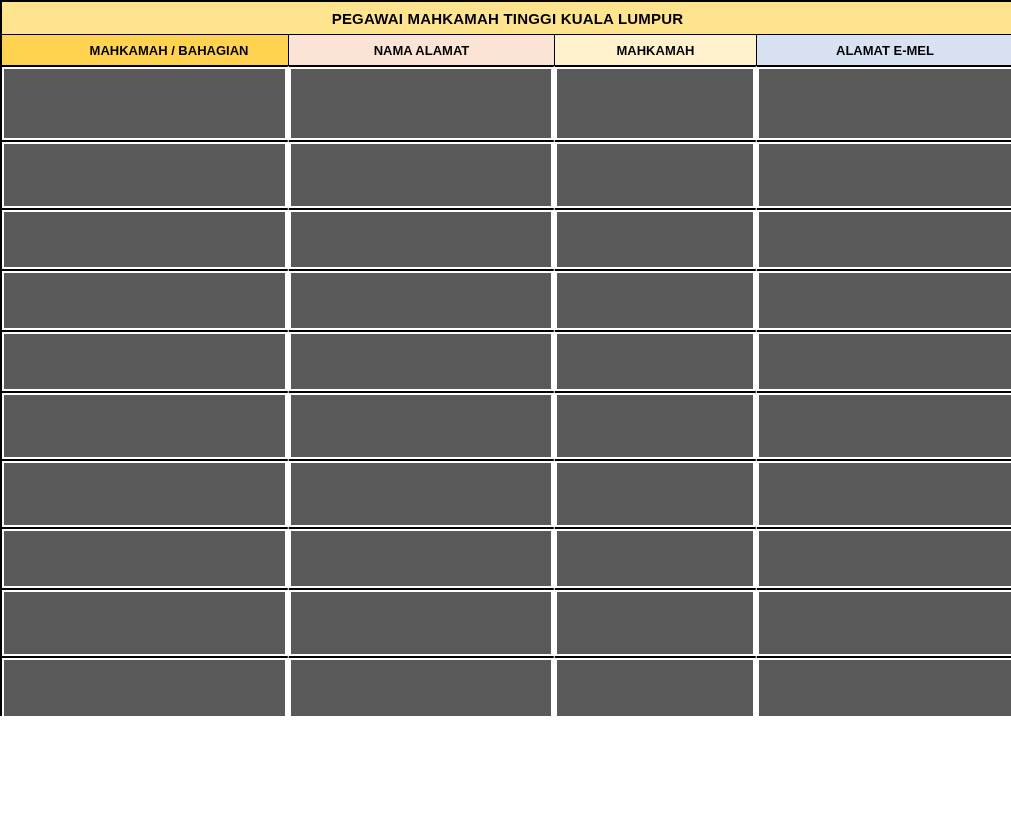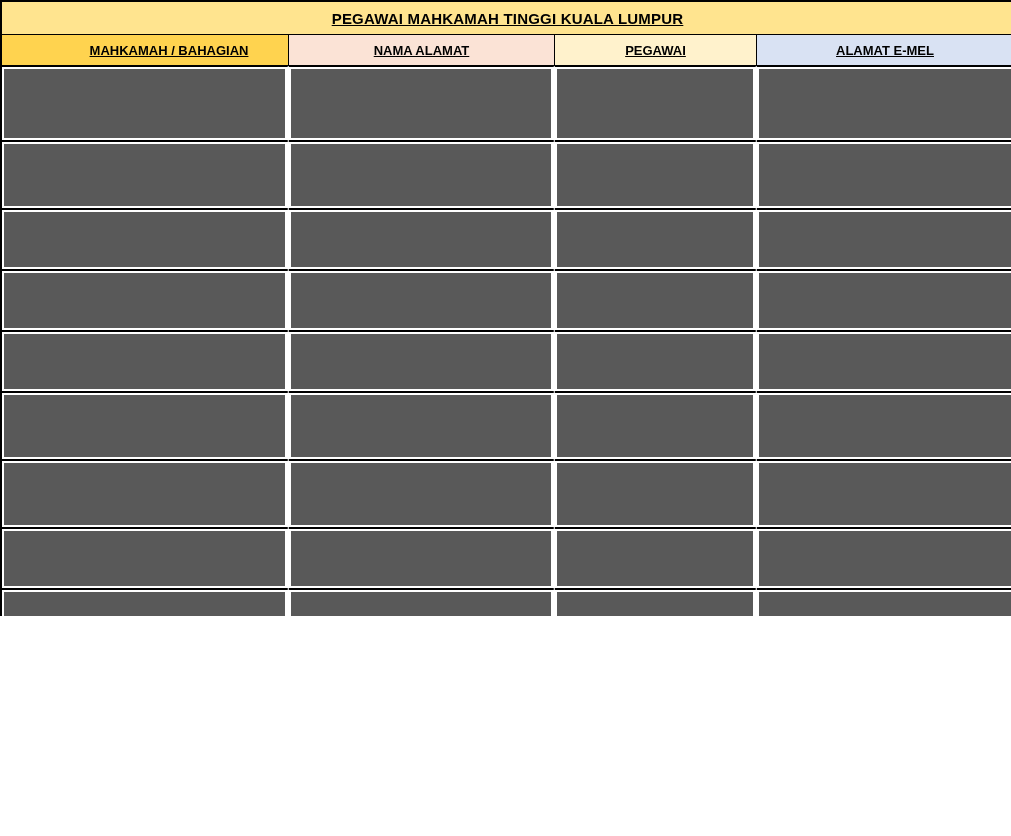--- a/index.html
+++ b/index.html
@@ -1,17 +1,17 @@
 <!DOCTYPE html>
 <html style="--title-bg: #ffe48f; --court-hdr-bg: #ffd34f; --name-hdr-bg: #fbe3d6; --role-hdr-bg: #fff2cc; --email-hdr-bg: #d9e2f3; --sep-bg: #595959; --link-color: #0563c1;"><head>
 <meta charset="utf-8">
 <style>
   html,body{margin:0;padding:0;background:#fff;}
   body{font-family:"Liberation Sans","DejaVu Sans",sans-serif;color:#000;}
-  .sheet{width:1011px;height:616px;box-sizing:border-box;text-decoration:underline;}
+  .sheet{width:1011px;height:716px;box-sizing:border-box;}
   table{width:1011px;height:836px;border-collapse:separate;border-spacing:0;table-layout:fixed;
         border:2px solid #000;box-sizing:border-box;}
   td,th{box-sizing:border-box;padding:0;overflow:hidden;}
 
   
   .title-cell{background:var(--title-bg);border-bottom:1px solid #000;text-align:center;
               font-weight:bold;font-size:15px;letter-spacing:.2px;vertical-align:middle;}
 
   
   th.hcell{border-right:1px solid #000;border-bottom:1px solid #000;text-align:center;
@@ -38,21 +38,21 @@
         <col style="width:202px">
         <col style="width:256px">
     </colgroup>
     <thead>
       <tr style="height:33px">
         <td colspan="4" class="title-cell">PEGAWAI MAHKAMAH TINGGI KUALA LUMPUR</td>
       </tr>
       <tr style="height:31px">
         <th class="hcell h-court">MAHKAMAH / BAHAGIAN</th>
         <th class="hcell h-name">NAMA ALAMAT</th>
-        <th class="hcell h-role">PEGAWAI</th>
+        <th class="hcell h-role">MAHKAMAH</th>
         <th class="hcell h-email">ALAMAT E-MEL</th>
       </tr>
     </thead>
     <tbody>
         <tr class="sep-row" style="height: 11px;">
           <td></td>
           <td></td>
           <td></td>
           <td></td>
         </tr>

